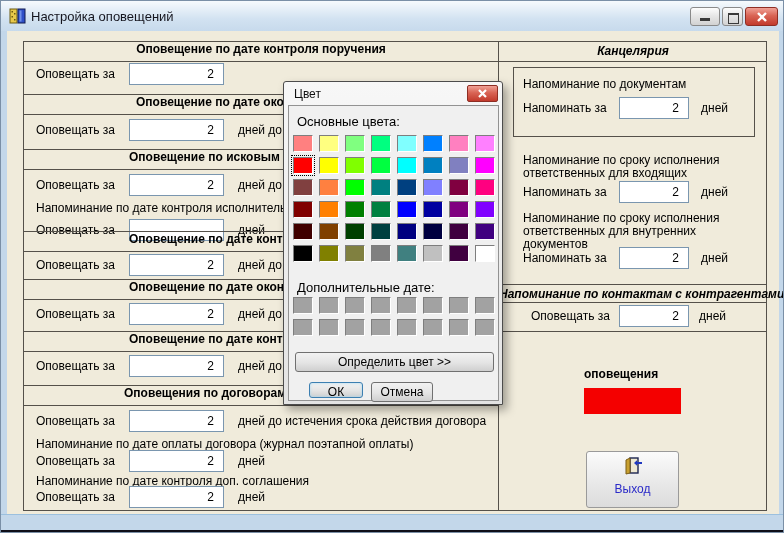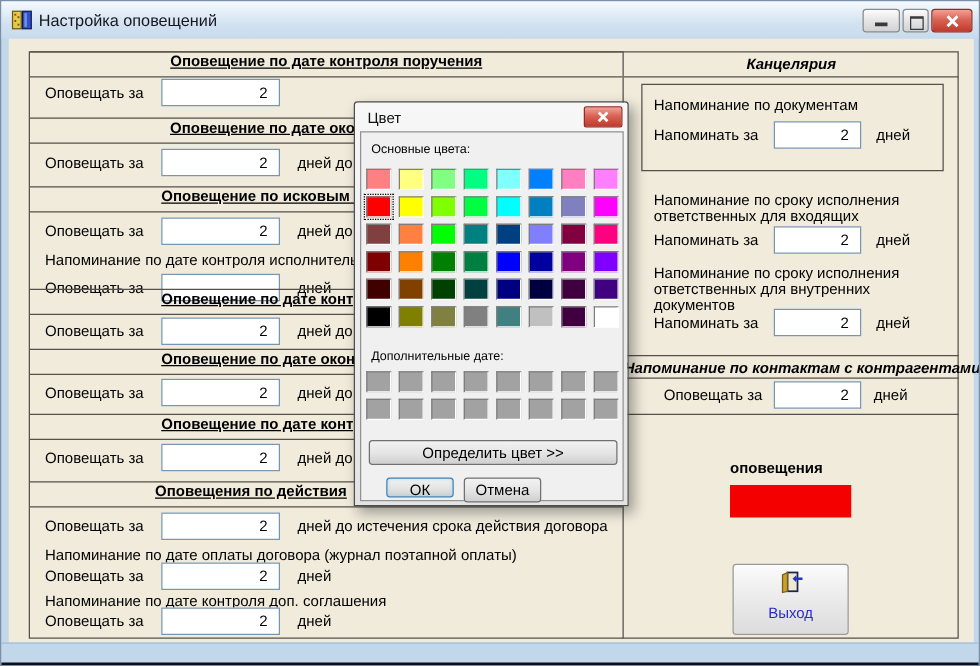--- a/index.html
+++ b/index.html
@@ -22,21 +22,21 @@
   .bottom-dark{ position:absolute; left:0; top:529px; width:100%; height:4px; background:#0e0e18; }
 
   .bigbox{ position:absolute; left:22px; top:40px; width:744px; height:470px;
            border:1px solid var(--ln); box-sizing:border-box; }
   .vdiv{ position:absolute; left:497px; top:40px; width:1px; height:470px; background:var(--ln); }
 
   .t{ position:absolute; font-size:12px; color:#000; white-space:nowrap; }
   .b{ font-weight:bold; }
   .hdr{ position:absolute; left:23px; width:474px; height:21px; box-sizing:border-box;
         border-top:1px solid var(--ln); border-bottom:1px solid var(--ln);
-        font-size:12px; font-weight:bold; padding-top:0; text-align:center; white-space:nowrap;text-decoration:underline; }
+        font-size:12px; font-weight:bold; padding-top:0; text-align:center; white-space:nowrap; }
   .hdr.cut{ text-align:left; }
   .inp{ position:absolute; width:95px; height:22px; box-sizing:border-box; border:1px solid #7a96af;
         background:#fff; font-family:"Liberation Sans",sans-serif; font-size:12px;
         text-align:right; padding-right:9px; }
   .inp.sm{ width:70px; }
 
   .rhdr{ position:absolute; left:498px; width:268px; box-sizing:border-box; font-size:12px;
          font-weight:bold; text-align:center; white-space:nowrap;font-style:italic; }
   .docsbox{ position:absolute; left:512px; top:66px; width:242px; height:70px;
             border:1px solid var(--ln); box-sizing:border-box; }
@@ -51,21 +51,21 @@
   .dialog{ position:absolute; left:282px; top:80px; width:220px; height:324px; z-index:10;
            background:linear-gradient(#f7f7f7,#e3e3e3); border:1px solid #4c4c4c;
            border-radius:3px 3px 0 0; box-shadow:4px 5px 10px rgba(0,0,0,.35); box-sizing:border-box; }
   .dlg-title{ position:absolute; left:10px; top:5px; font-size:12px; color:#111; }
   .dlg-close{ position:absolute; left:183px; top:3px; width:31px; height:17px; box-sizing:border-box;
               border:1px solid #8e2e24; border-radius:2px;
               background:linear-gradient(#f0a196,#d96455 45%,#c23a2c); }
   .dlg-close svg{ display:block; margin:3px auto 0; }
   .dlg-client{ position:absolute; left:4px; top:23px; width:211px; height:296px; box-sizing:border-box;
                border:1px solid #929292; background:#f0f0f0; }
-  .dlg-label{ position:absolute; left:8px; font-size:10px; color:#000; white-space:nowrap; }
+  .dlg-label{ position:absolute; left:8px; font-size:13px; color:#000; white-space:nowrap; }
   .grid{ position:absolute; left:4px; display:grid; grid-template-columns:repeat(8,20px);
          grid-auto-rows:17px; column-gap:6px; row-gap:5px; }
   .sw{ width:20px; height:17px; box-sizing:border-box; border:1px solid;
        border-color:#7e7e7e #fff #fff #7e7e7e; }
   .sw.sel{ outline:1px dotted #000; outline-offset:1px; }
   .dlg-btn{ position:absolute; box-sizing:border-box; border:1px solid #707070; border-radius:3px;
             background:linear-gradient(#f2f2f2,#e4e4e4 55%,#cfcfcf); font-family:"Liberation Sans",sans-serif;
             font-size:12px; text-align:center; padding-top:2px; cursor:default; }
   .dlg-btn.def{ border-color:#3c7fb1; box-shadow:inset 0 0 3px #a8d8f0; }
 </style>
@@ -131,21 +131,21 @@
   <div class="hdr cut" style="top:278px;padding-left:105px;">Оповещение по дате окон</div>
   <span class="t" style="left:35px;top:306px;">Оповещать за</span>
   <input class="inp" style="left: 128px; top: 302px;" value="2">
   <span class="t" style="left:237px;top:306px;">дней до</span>
 
   <div class="hdr cut" style="top:330px;padding-left:105px;">Оповещение по дате контр</div>
   <span class="t" style="left:35px;top:358px;">Оповещать за</span>
   <input class="inp" style="left: 128px; top: 354px;" value="2">
   <span class="t" style="left:237px;top:358px;">дней до</span>
 
-  <div class="hdr cut" style="top:384px;padding-left:100px;">Оповещения по действия</div>
+  <div class="hdr cut" style="top:384px;padding-left:100px;">Оповещения по договорам</div>
   <span class="t" style="left:35px;top:413px;">Оповещать за</span>
   <input class="inp" style="left: 128px; top: 409px;" value="2">
   <span class="t" style="left:237px;top:413px;">дней до истечения срока действия договора</span>
   <span class="t" style="left:35px;top:436px;">Напоминание по дате оплаты договора (журнал поэтапной оплаты)</span>
   <span class="t" style="left:35px;top:453px;">Оповещать за</span>
   <input class="inp" style="left: 128px; top: 449px;" value="2">
   <span class="t" style="left:237px;top:453px;">дней</span>
   <span class="t" style="left:35px;top:473px;">Напоминание по дате контроля доп. соглашения</span>
   <span class="t" style="left:35px;top:489px;">Оповещать за</span>
   <input class="inp" style="left: 128px; top: 485px;" value="2">

